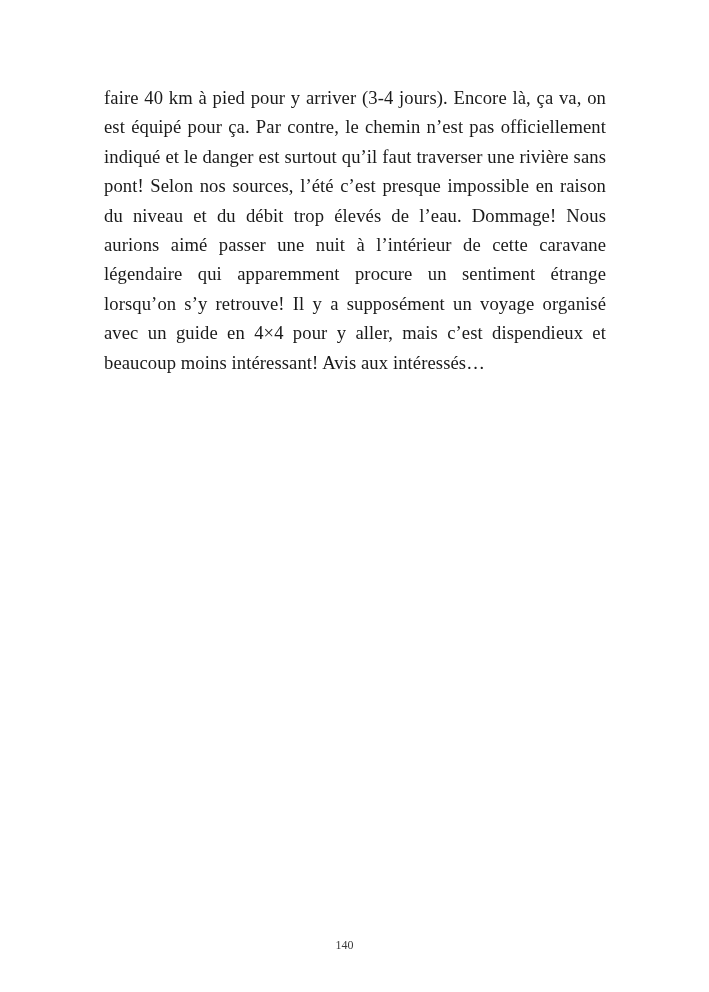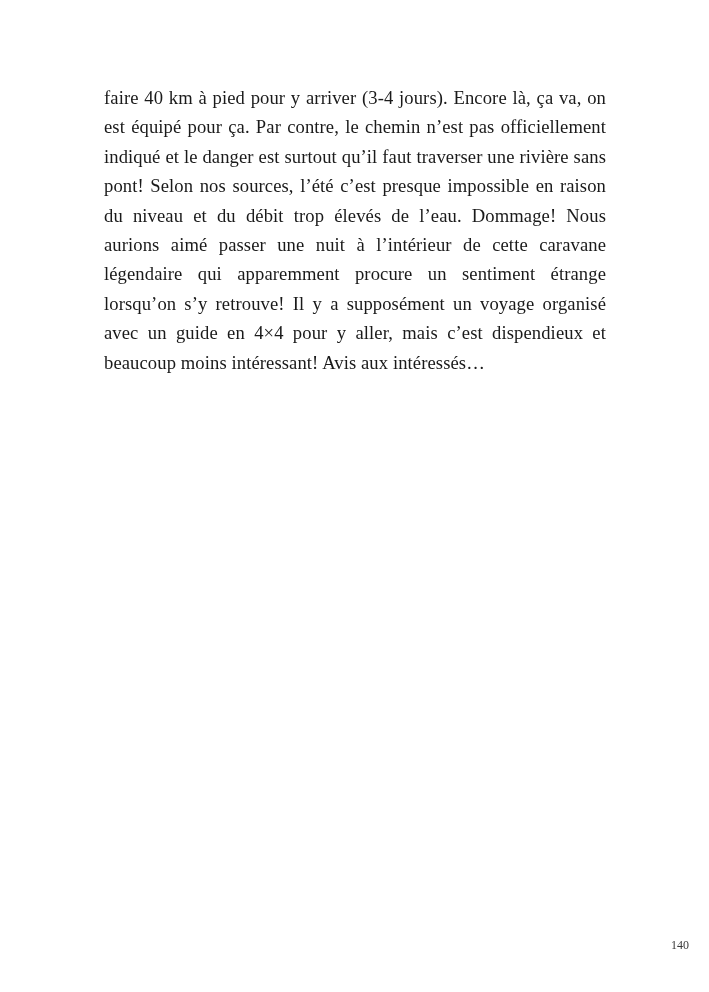--- a/index.html
+++ b/index.html
@@ -34,21 +34,21 @@
       line-height: 29.4px;
       text-align: justify;
       margin: 0 0 14px 0;
       letter-spacing: 0.1px;
     }
     .page-number {
       position: absolute;
       left: 0;
       right: 0;
       top: 938px;
-      text-align: right;
+      text-align: center;
       font-size: 12px;
       color: #3a3a3a;
     }
   </style>
 </head>
 <body>
 
 <div class="page">
 
   <div class="text-block">

